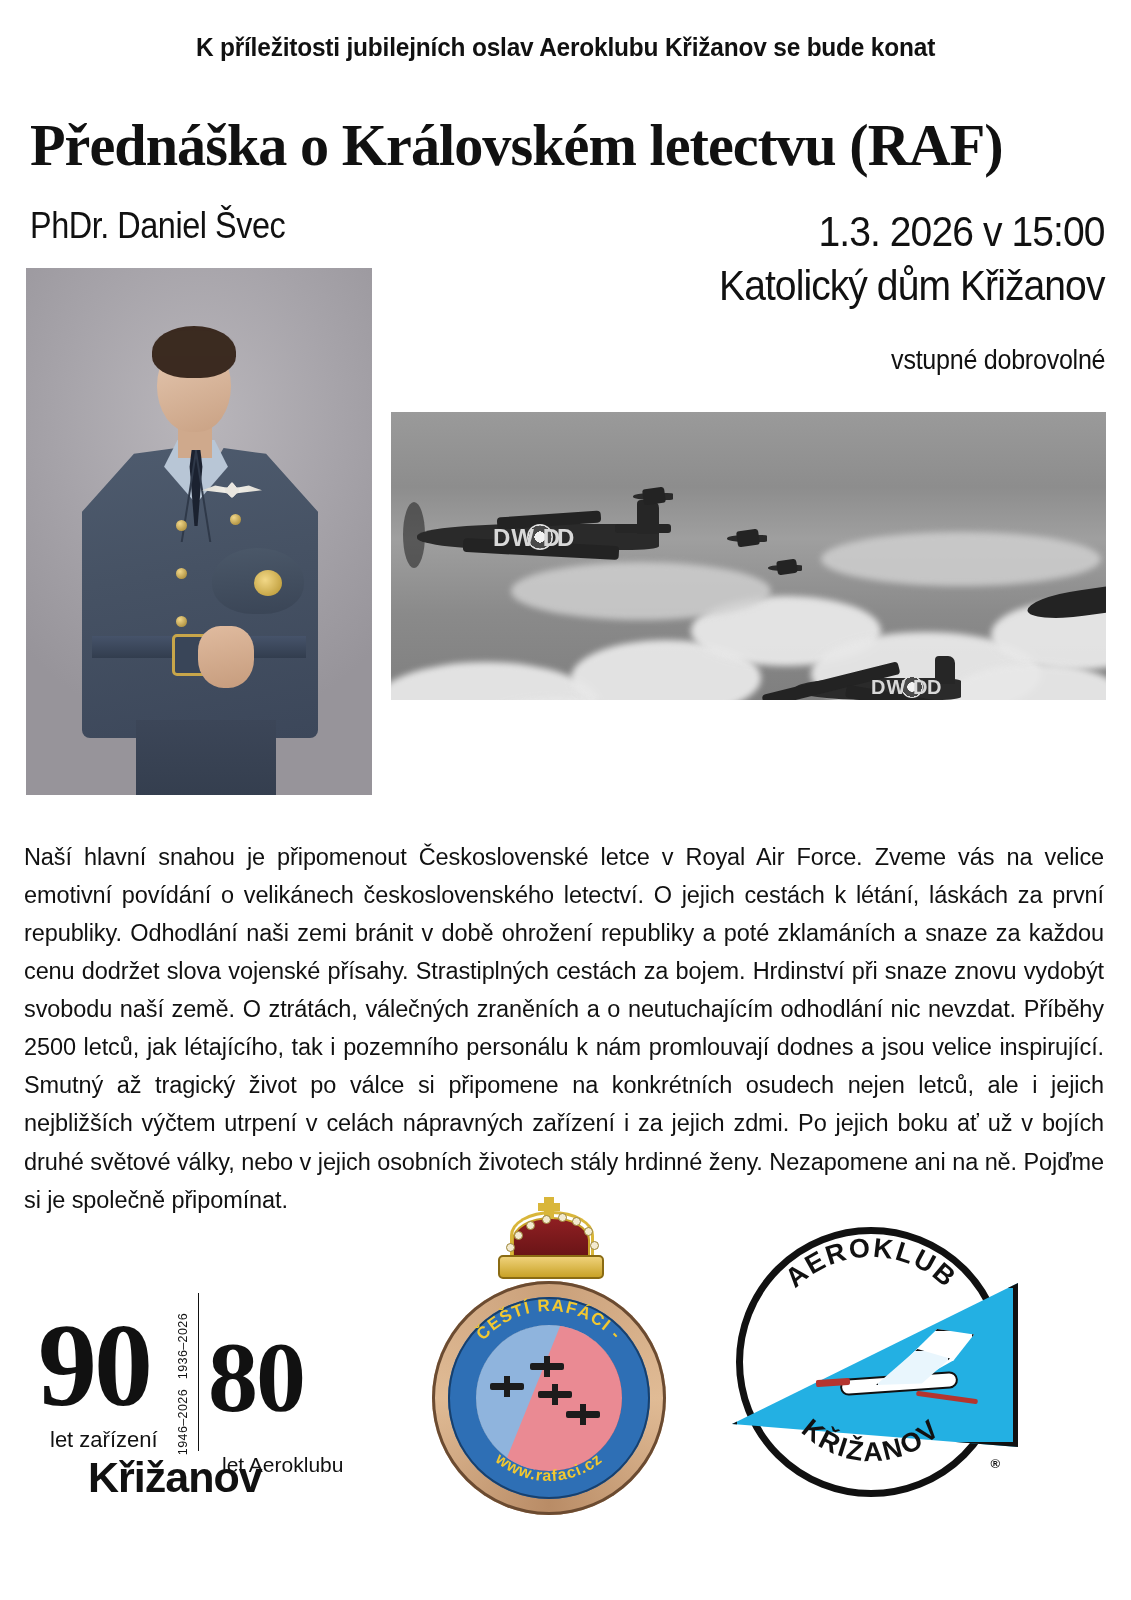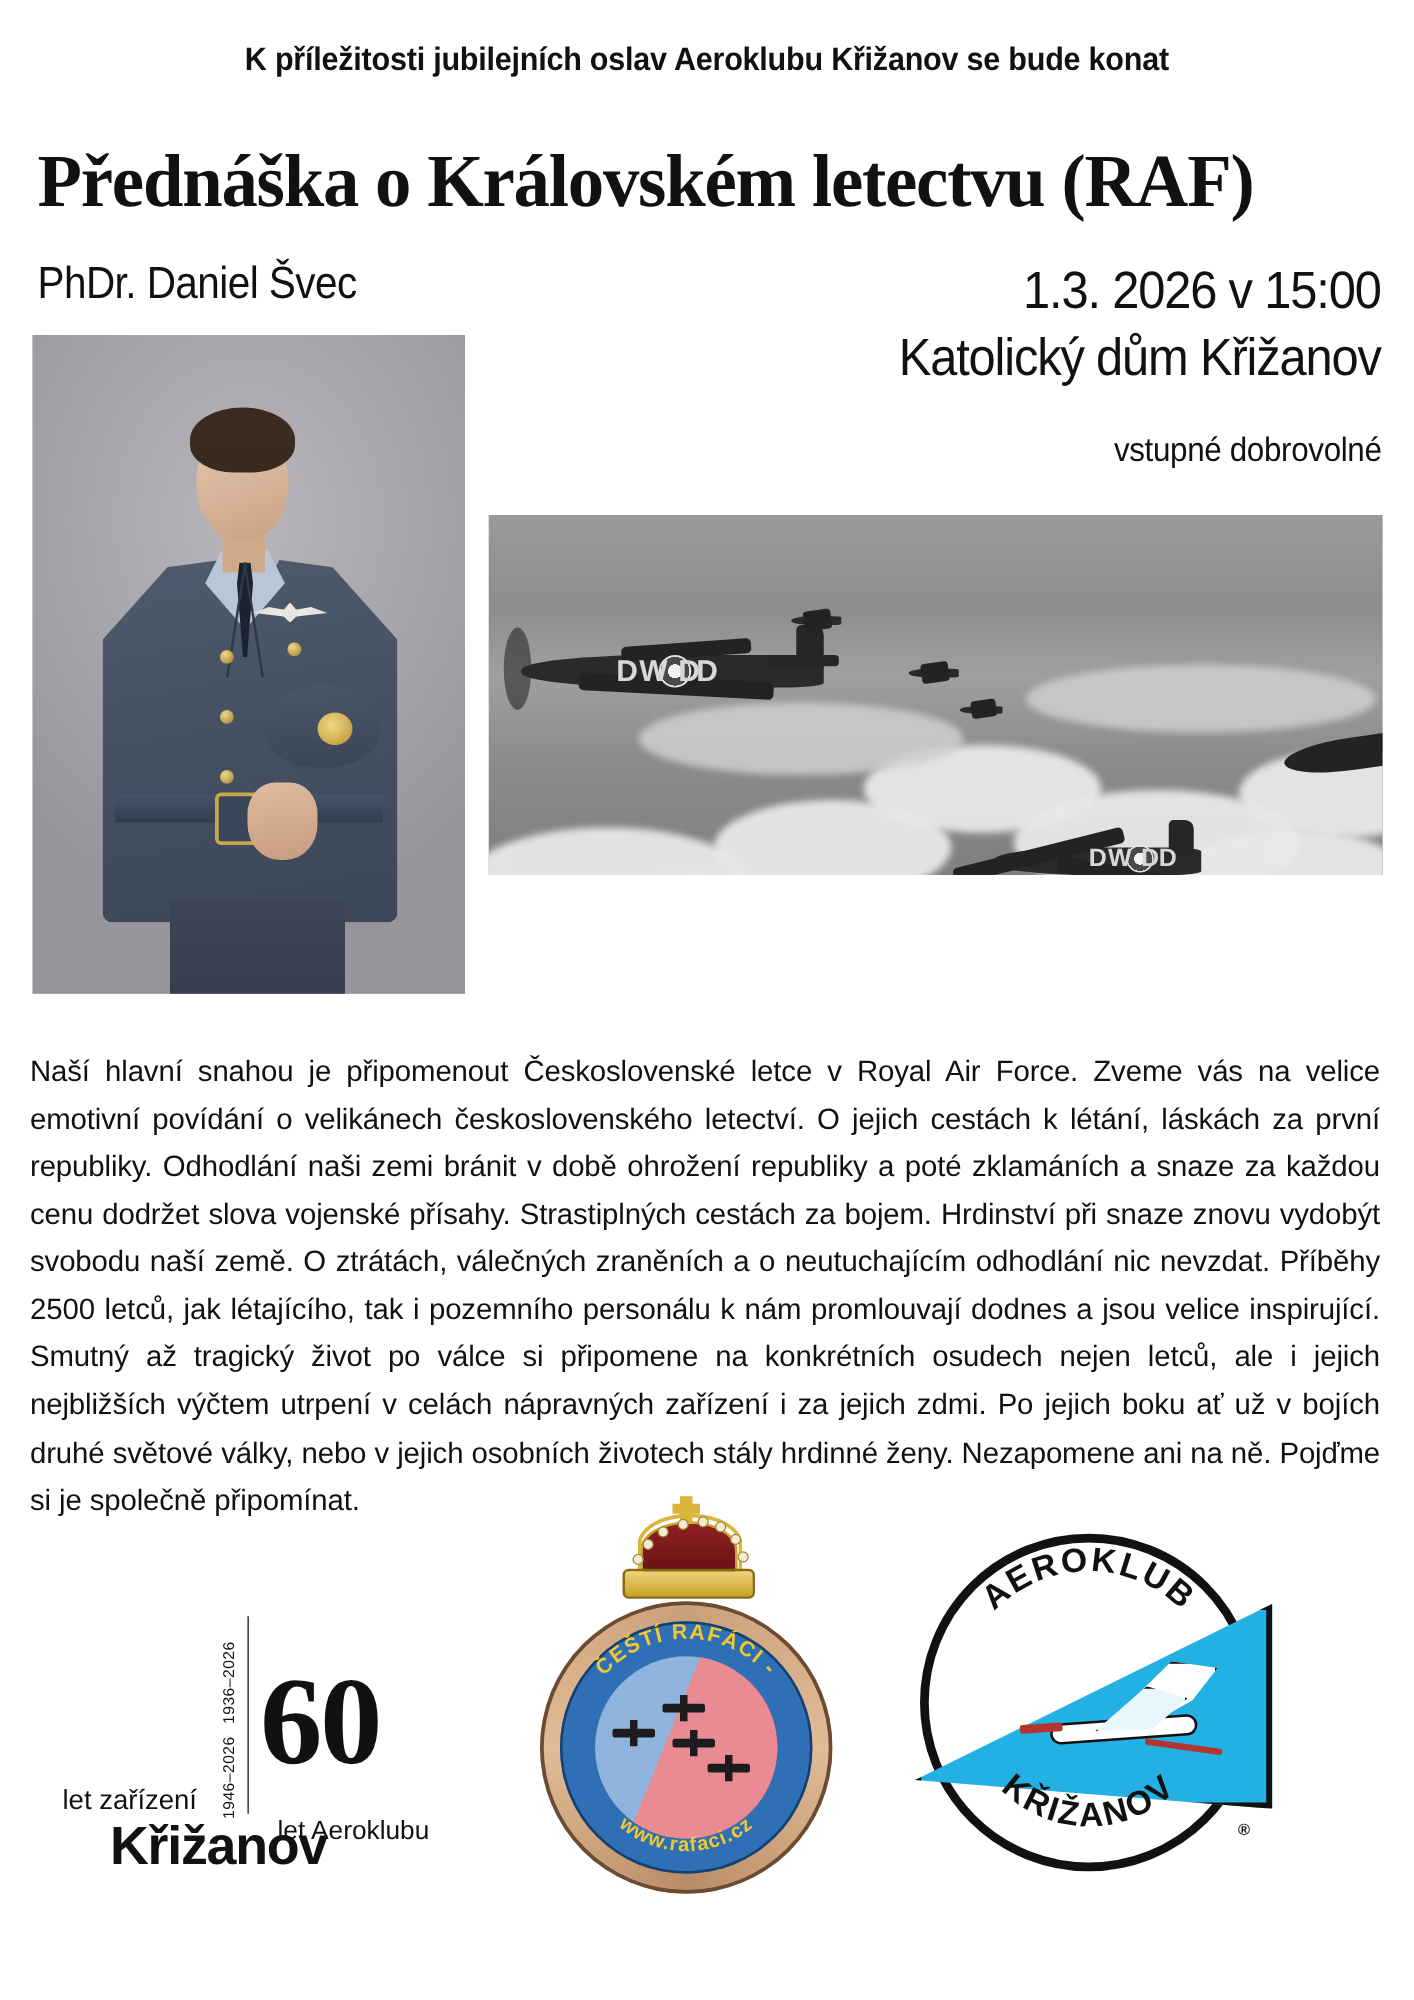--- a/index.html
+++ b/index.html
@@ -293,24 +293,25 @@
     </div>
 
     <div class="wing" style="left:636px;top:178px;width:110px;height:26px;border-radius:50% 0 0 50%;transform:rotate(-8deg)"></div>
   </div>
 
   <div class="body-copy">Naší hlavní snahou je připomenout Československé letce v Royal Air Force. Zveme vás na velice emotivní povídání o velikánech československého letectví. O jejich cestách k létání, láskách za první republiky. Odhodlání naši zemi bránit v době ohrožení republiky a poté zklamáních a snaze za každou cenu dodržet slova vojenské přísahy. Strastiplných cestách za bojem. Hrdinství při snaze znovu vydobýt svobodu naší země. O ztrátách, válečných zraněních a o neutuchajícím odhodlání nic nevzdat. Příběhy 2500 letců, jak létajícího, tak i pozemního personálu k nám promlouvají dodnes a jsou velice inspirující. Smutný až tragický život po válce si připomene na konkrétních osudech nejen letců, ale i jejich nejbližších výčtem utrpení v celách nápravných zařízení i za jejich zdmi. Po jejich boku ať už v bojích druhé světové války, nebo v jejich osobních životech stály hrdinné ženy. Nezapomene ani na ně. Pojďme si je společně připomínat.</div>
 
   <div class="logos">
 
     <div id="anniv">
+      <div class="num90">90</div>
       <div class="rule"></div>
       <div class="yr" id="yr1">1936–2026</div>
       <div class="yr" id="yr2">1946–2026</div>
-      <div class="num80">60</div>
+      <div class="num80">80</div>
       <div class="lbl-letiste">let zařízení</div>
       <div class="lbl-aero">let Aeroklubu</div>
       <div class="lbl-krizanov">Křižanov</div>
     </div>
 
     <div id="crest">
       <div class="crown">
         <div class="crown-cap"></div>
         <div class="crown-arch"></div>
         <div class="crown-cross"></div>

